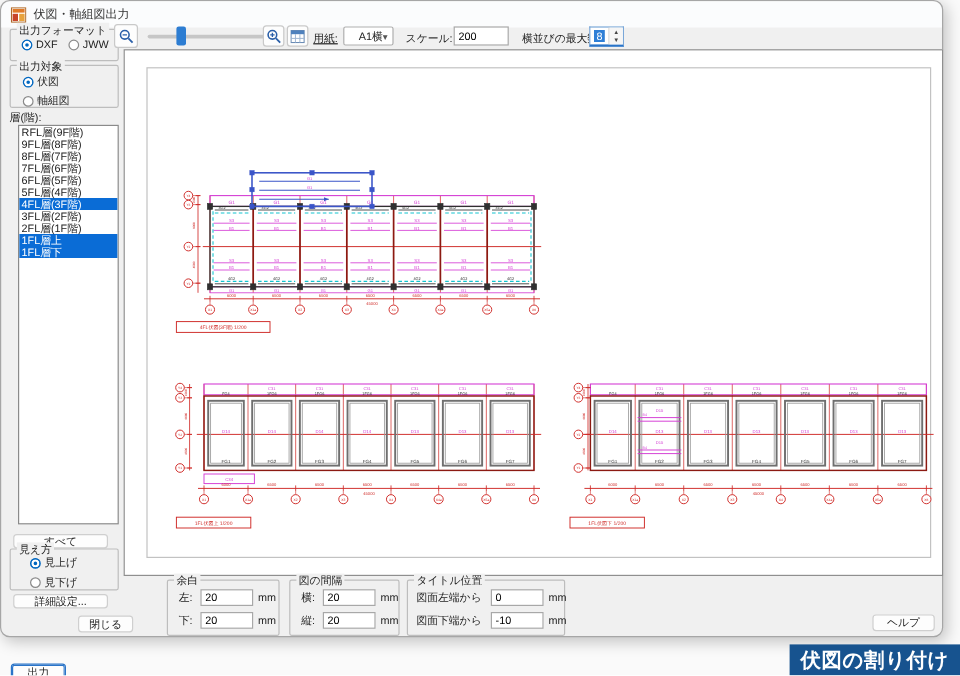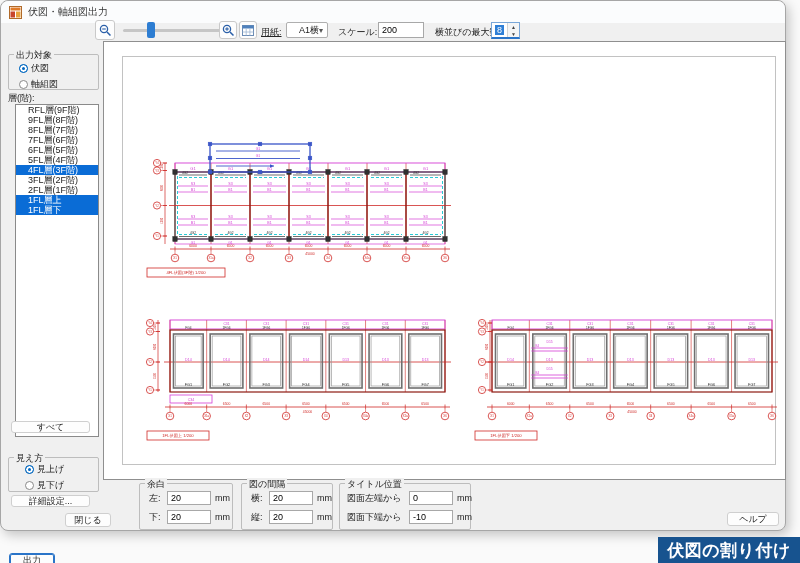--- a/index.html
+++ b/index.html
@@ -12,21 +12,21 @@
   .title-text{font-size:10px;color:#333;}
   .group{position:absolute;border:1px solid #bdbdbd;border-radius:2px;}
   .group-label{position:absolute;top:-6px;left:5px;background:#f0f0f0;padding:0 2px;font-size:9px;white-space:nowrap;}
   .radios{position:absolute;display:flex;}
   .radios.h{flex-direction:row;gap:9px;}
   .radios.v{flex-direction:column;gap:3px;}
   .radio-row{display:flex;align-items:center;gap:3px;font-size:9px;white-space:nowrap;cursor:default;}
   .radio{width:9px;height:9px;border-radius:50%;border:1px solid #8a8a8a;background:#fff;flex:0 0 auto;box-sizing:border-box;}
   .radio.checked{background:#0067c0;border-color:#0067c0;box-shadow:inset 0 0 0 2px #fff;}
   .listbox{position:absolute;background:#fff;border:1px solid #8a8a8a;font-size:9px;overflow:hidden;}
-  .list-item{height:10px;line-height:10px;padding-left:12px;white-space:nowrap;}
+  .list-item{height:10px;line-height:10px;padding-left:2px;white-space:nowrap;}
   .list-item.selected{background:#0a6cd6;color:#fff;}
   .label9{position:absolute;font-size:9px;white-space:nowrap;}
   .btn{position:absolute;background:#fdfdfd;border:1px solid #cfcfcf;border-radius:3px;font-size:9px;
     display:flex;align-items:center;justify-content:center;box-sizing:border-box;cursor:default;}
   .btn.default{box-shadow:0 0 0 1px #2a74c8 inset;border-color:#2a74c8;}
   .tool-btn{position:absolute;width:20px;height:20px;background:#fdfdfd;border:1px solid #c9c9c9;border-radius:3px;
     display:flex;align-items:center;justify-content:center;box-sizing:border-box;}
   .slider-track{position:absolute;height:3px;background:#c6c6c6;border-radius:2px;}
   .slider-handle{position:absolute;width:8px;height:16px;background:#2d7dd2;border-radius:2px;}
   .select{position:absolute;display:flex;align-items:center;justify-content:flex-end;padding:0 4px;
@@ -59,20 +59,33 @@
     <div class="titlebar">
       <svg width="13" height="13" viewBox="0 0 13 13">
         <rect x="0.5" y="0.5" width="12" height="12" fill="#fff" stroke="#b06a2a"></rect>
         <rect x="1.5" y="1.5" width="10" height="3" fill="#e07a28"></rect>
         <rect x="1.5" y="5.5" width="4.5" height="6" fill="#c8452a"></rect>
         <rect x="7" y="5.5" width="4.5" height="6" fill="#e8a23c"></rect>
       </svg>
       <span class="title-text">伏図・軸組図出力</span>
     </div>
 
+    <div class="group" style="left:7px;top:23px;width:89px;height:25px;">
+      <span class="group-label">出力フォーマット</span>
+      <div class="radios h" style="left:9px;top:7px;">
+          <div class="radio-row">
+            <span class="radio checked"></span>
+            <span>DXF</span>
+          </div>
+          <div class="radio-row">
+            <span class="radio"></span>
+            <span>JWW</span>
+          </div>
+        </div>
+    </div>
 
     <div class="group" style="left:7px;top:53px;width:89px;height:34px;">
       <span class="group-label">出力対象</span>
       <div class="radios v" style="left:10px;top:7px;">
           <div class="radio-row">
             <span class="radio checked"></span>
             <span>伏図</span>
           </div>
           <div class="radio-row">
             <span class="radio"></span>
@@ -89,21 +102,21 @@
         <div class="list-item">7FL層(6F階)</div>
         <div class="list-item">6FL層(5F階)</div>
         <div class="list-item">5FL層(4F階)</div>
         <div class="list-item selected">4FL層(3F階)</div>
         <div class="list-item">3FL層(2F階)</div>
         <div class="list-item">2FL層(1F階)</div>
         <div class="list-item selected">1FL層上</div>
         <div class="list-item selected">1FL層下</div>
       </div>
 
-    <div class="btn" style="left:10px;top:420px;width:79px;height:12px;">すべて</div>
+    <div class="btn" style="left:10px;top:444px;width:79px;height:12px;">すべて</div>
 
     <div class="group" style="left:7px;top:456px;width:89px;height:33px;">
       <span class="group-label">見え方</span>
       <div class="radios v" style="left:16px;top:5px;">
           <div class="radio-row">
             <span class="radio checked"></span>
             <span>見上げ</span>
           </div>
           <div class="radio-row">
             <span class="radio"></span>

